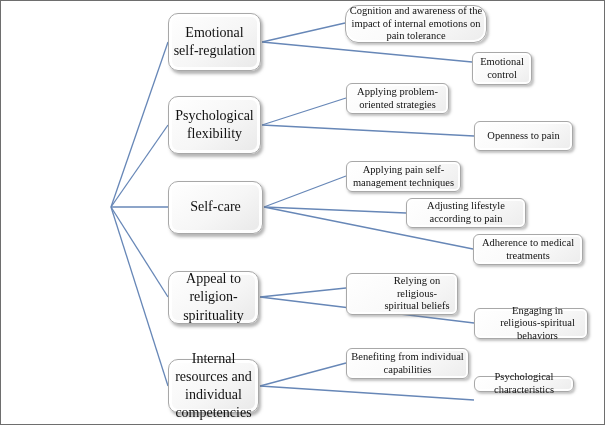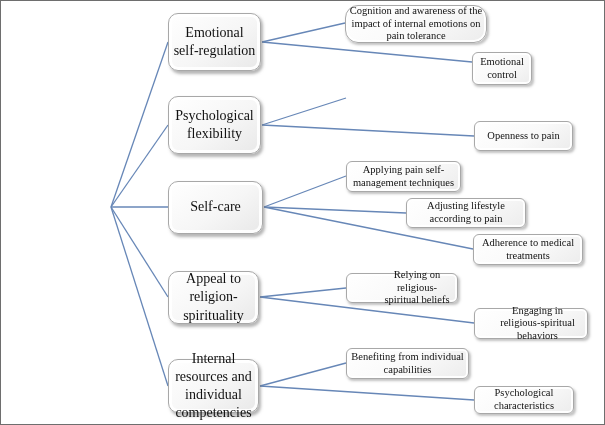--- a/index.html
+++ b/index.html
@@ -48,24 +48,24 @@
   .n-b2  {left:167px;top:180px;width:95px; height:53px;}
   .n-b3  {left:167px;top:270px;width:91px; height:53px;}
   .n-b4  {left:167px;top:358px;width:91px; height:54px;}
   .n-c00 {left:344px;top:4px;  width:142px;height:38px;border-radius:13px;}
   .n-c01 {left:471px;top:45px; width:60px; height:33px;margin-top:6px;}
   .n-c10 {left:345px;top:82px; width:103px;height:31px;}
   .n-c11 {left:473px;top:120px;width:99px; height:30px;}
   .n-c20 {left:345px;top:160px;width:115px;height:31px;}
   .n-c21 {left:405px;top:197px;width:120px;height:30px;}
   .n-c22 {left:472px;top:233px;width:110px;height:31px;}
-  .n-c30 {left:345px;top:272px;width:112px;height:30px;padding-left:33px;}
+  .n-c30 {left:345px;top:272px;width:112px;height:42px;padding-left:33px;}
   .n-c31 {left:473px;top:307px;width:114px;height:31px;padding-left:16px;}
   .n-c40 {left:345px;top:347px;width:123px;height:31px;}
-  .n-c41 {left:473px;top:385px;width:100px;height:28px;}
+  .n-c41 {left:473px;top:375px;width:100px;height:16px;}
 </style>
 </head>
 <body>
 
 <div class="stage">
 
   <svg class="connectors" viewBox="0 0 605 425" xmlns="http://www.w3.org/2000/svg">
     <g stroke="#6787b7" stroke-width="1.3" fill="none">
       <line x1="110" y1="206" x2="167" y2="41"></line>
       <line x1="110" y1="206" x2="167" y2="124"></line>
@@ -98,20 +98,21 @@
 
 
   <div class="node lvl2 n-b0">Emotional self-regulation</div>
   <div class="node lvl2 n-b1">Psychological flexibility</div>
   <div class="node lvl2 n-b2">Self-care</div>
   <div class="node lvl2 n-b3">Appeal to religion-spirituality</div>
   <div class="node lvl2 n-b4">Internal resources and individual competencies</div>
 
   <div class="node lvl3 n-c00">Cognition and awareness of the impact of internal emotions on pain tolerance</div>
   <div class="node lvl3 n-c01">Emotional control</div>
+  <div class="node lvl3 n-c10">Applying problem-oriented strategies</div>
   <div class="node lvl3 n-c11">Openness to pain</div>
   <div class="node lvl3 n-c20">Applying pain self-management techniques</div>
   <div class="node lvl3 n-c21">Adjusting lifestyle according to pain</div>
   <div class="node lvl3 n-c22">Adherence to medical treatments</div>
   <div class="node lvl3 n-c30">Relying on religious-spiritual beliefs</div>
   <div class="node lvl3 n-c31">Engaging in religious-spiritual behaviors</div>
   <div class="node lvl3 n-c40">Benefiting from individual capabilities</div>
   <div class="node lvl3 n-c41">Psychological characteristics</div>
 
 </div>

